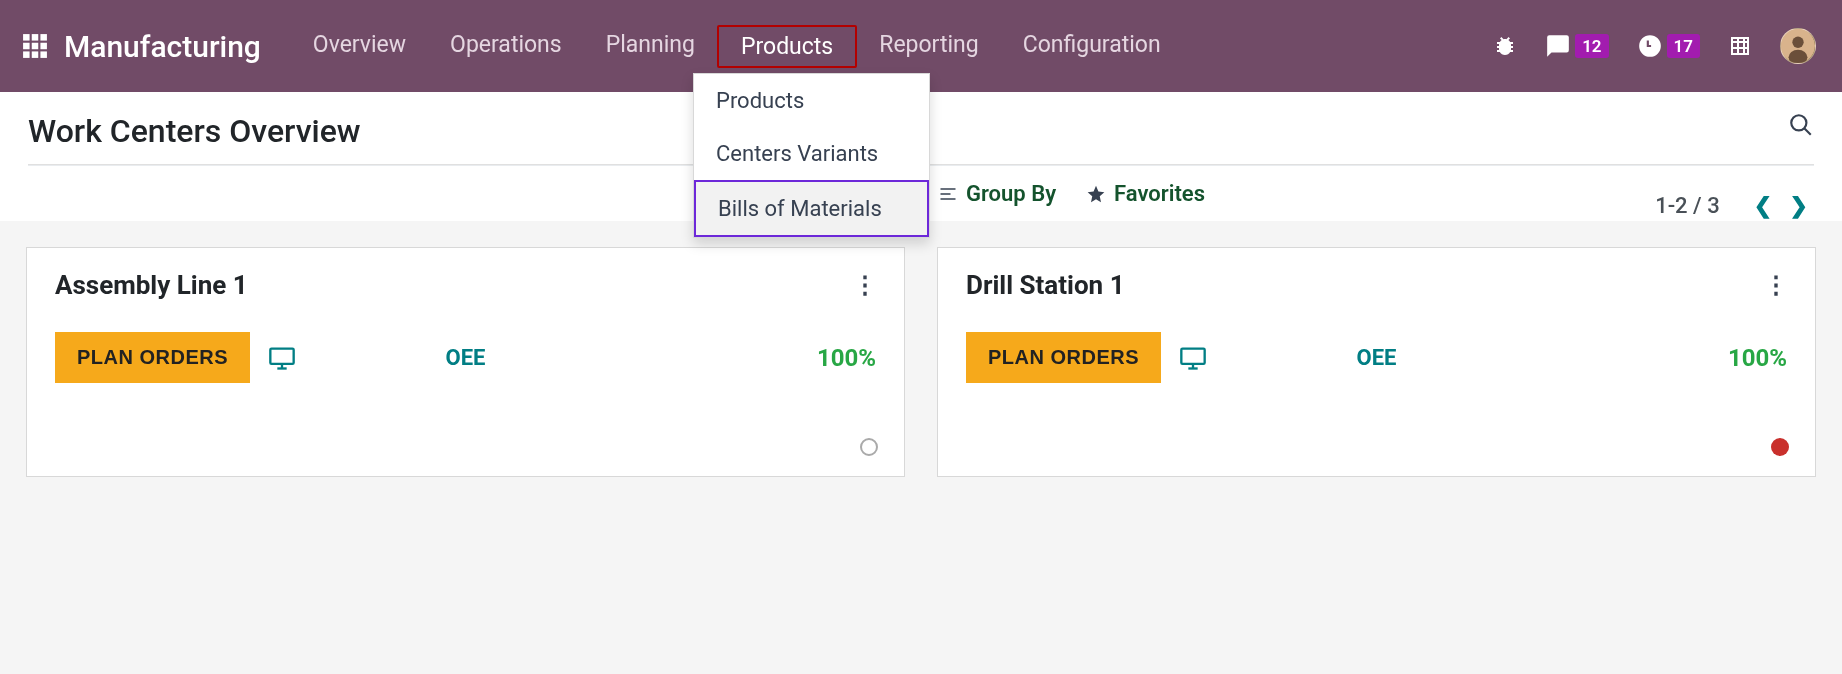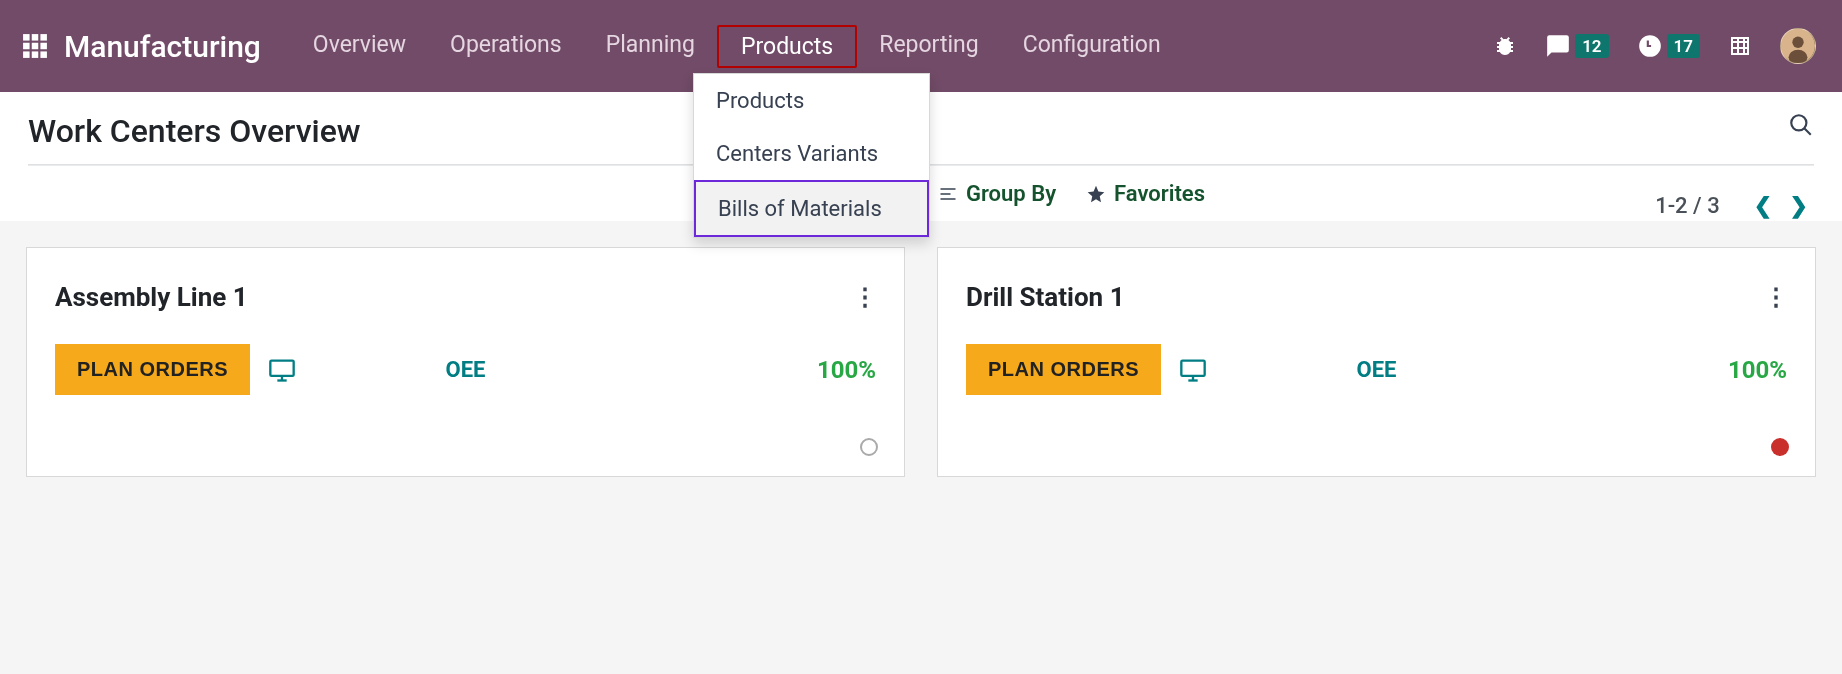--- a/index.html
+++ b/index.html
@@ -58,21 +58,21 @@
     padding-right: 6px;
   }
   .nav-icon {
     position: relative;
     display: flex;
     align-items: center;
     cursor: pointer;
   }
   .nav-icon svg { fill: #fff; }
   .badge-count {
-    background: #0f766e;
+    background: #a21caf;
     color: #fff;
     font-size: 17px;
     font-weight: 600;
     padding: 2px 7px;
     border-radius: 3px;
     margin-left: 4px;
   }
   .avatar {
     width: 36px;
     height: 36px;
@@ -165,21 +165,21 @@
   .kanban-area {
     display: flex;
     gap: 32px;
     padding: 26px;
   }
   .card {
     flex: 1;
     background: #fff;
     border: 1px solid #d8d8d8;
     height: 230px;
-    padding: 34px 28px 18px 28px;
+    padding: 22px 28px 18px 28px;
     display: flex;
     flex-direction: column;
     position: relative;
   }
   .card-head {
     display:flex;
     justify-content:space-between;
     align-items:center;
     margin-bottom: 32px;
   }

